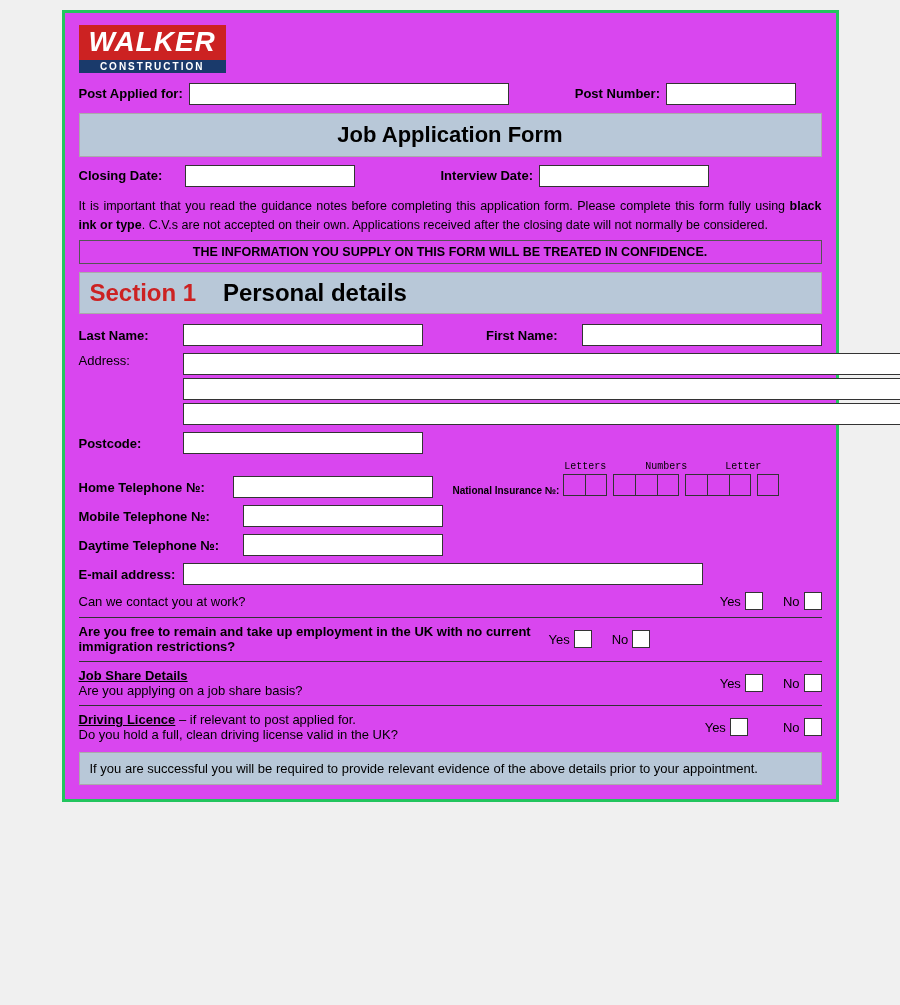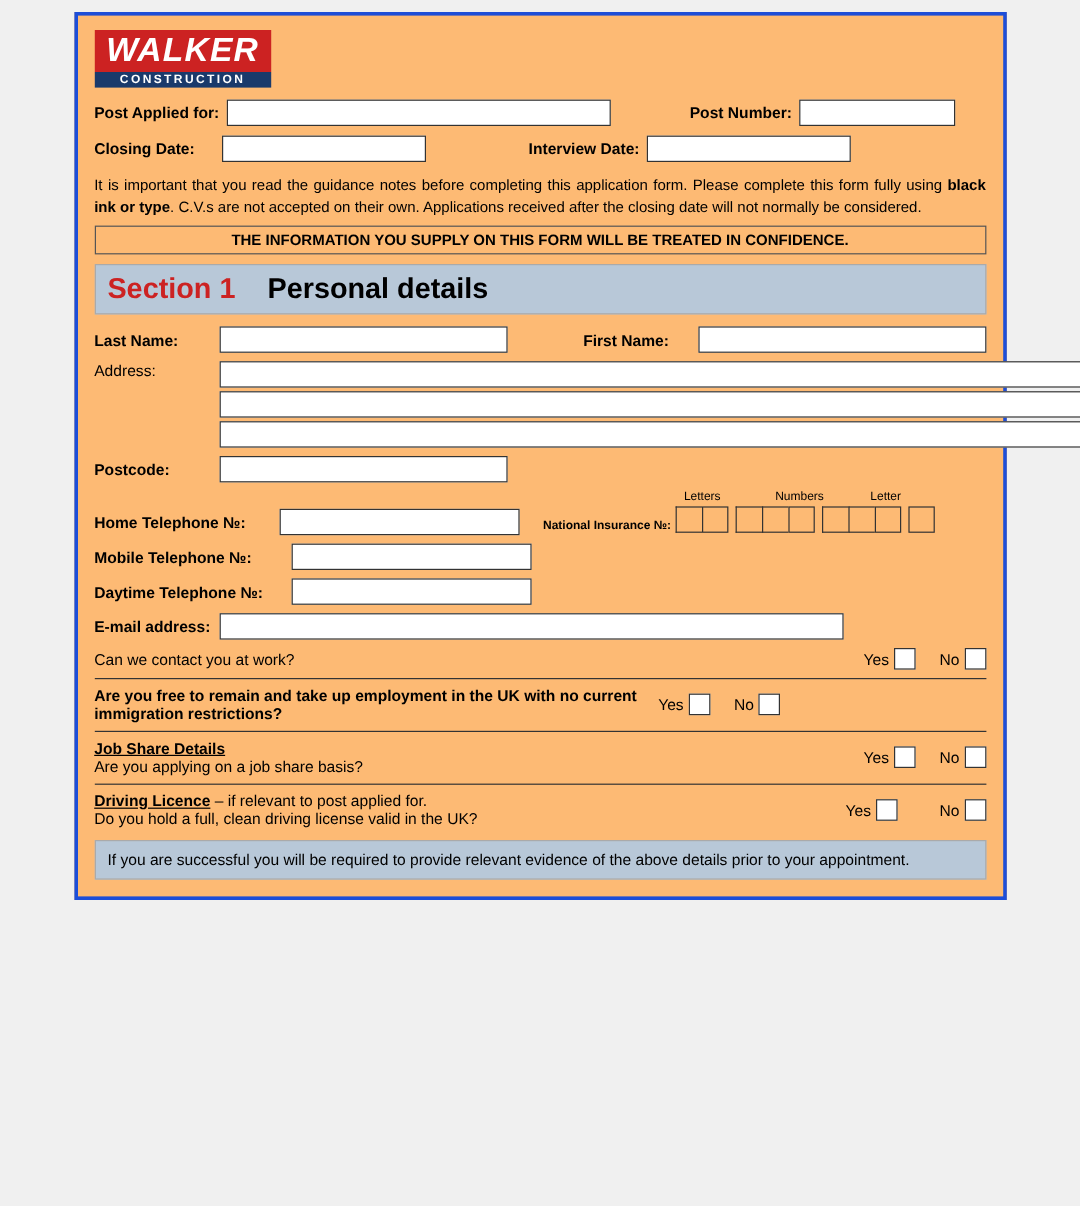--- a/index.html
+++ b/index.html
@@ -7,22 +7,22 @@
       font-family: Arial, sans-serif;
       font-size: 13px;
       background: #f0f0f0;
       display: flex;
       justify-content: center;
       align-items: flex-start;
       padding: 10px;
     }
     .page {
       width: 777px;
-      background: #fdba74;
-      border: 3px solid #1d4ed8;
+      background: #d946ef;
+      border: 3px solid #22c55e;
       padding: 12px 14px 14px 14px;
     }
     
     .header-row {
       display: flex;
       align-items: center;
       margin-bottom: 10px;
     }
     .logo-box {
       display: flex;
@@ -241,20 +241,21 @@
     </div>
   </div>
 
   <div class="post-row">
     <label class="field-label">Post Applied for:</label>
     <input type="text" class="text-input w320" style="">
     <span class="post-number-label">Post Number:</span>
     <input type="text" class="text-input post-number-input" style="">
   </div>
 
+  <div class="title-bar">Job Application Form</div>
 
   <div class="date-row">
     <label class="field-label">Closing Date:</label>
     <input type="text" class="text-input closing-input" style="">
     <span class="interview-label">Interview Date:</span>
     <input type="text" class="text-input interview-input" style="">
   </div>
 
   <p class="info-para">
     <span>It is important that you read the guidance notes before completing this application form. Please complete this form fully using </span><span class="bold-text">black ink or type</span><span>. C.V.s are not accepted on their own. Applications received after the closing date will not normally be considered.</span>
@@ -293,21 +294,21 @@
 
   <div style="display:flex; align-items:flex-end; margin-bottom:7px;">
     <div style="display:flex; align-items:center; gap:4px;">
       <label class="field-label" style="min-width:150px;">Home Telephone №:</label>
       <input type="text" class="text-input w200" style="">
     </div>
     <div style="margin-left:20px; display:flex; flex-direction:column; align-items:flex-start;">
 
       <div style="display:flex; align-items:flex-end; margin-bottom:2px; font-size:10px; gap:0;">
         <span style="font-weight:bold; margin-right:4px; white-space:nowrap;">National Insurance №:</span>
-        <div style="display:flex; flex-direction:column; align-items:flex-start;">
+        <div style="display:flex; flex-direction:column; align-items:flex-start;font-family:Liberation Mono, monospace;">
           <div style="display:flex; gap:0px; margin-bottom:2px;">
             <span style="width:44px; text-align:center;">Letters</span>
             <span style="width:4px;"></span>
             <span style="width:110px; text-align:center;">Numbers</span>
             <span style="width:4px;"></span>
             <span style="width:22px; text-align:right;">Letter</span>
           </div>
           <div style="display:flex; gap:0;">
 
             <div style="display:flex;">

